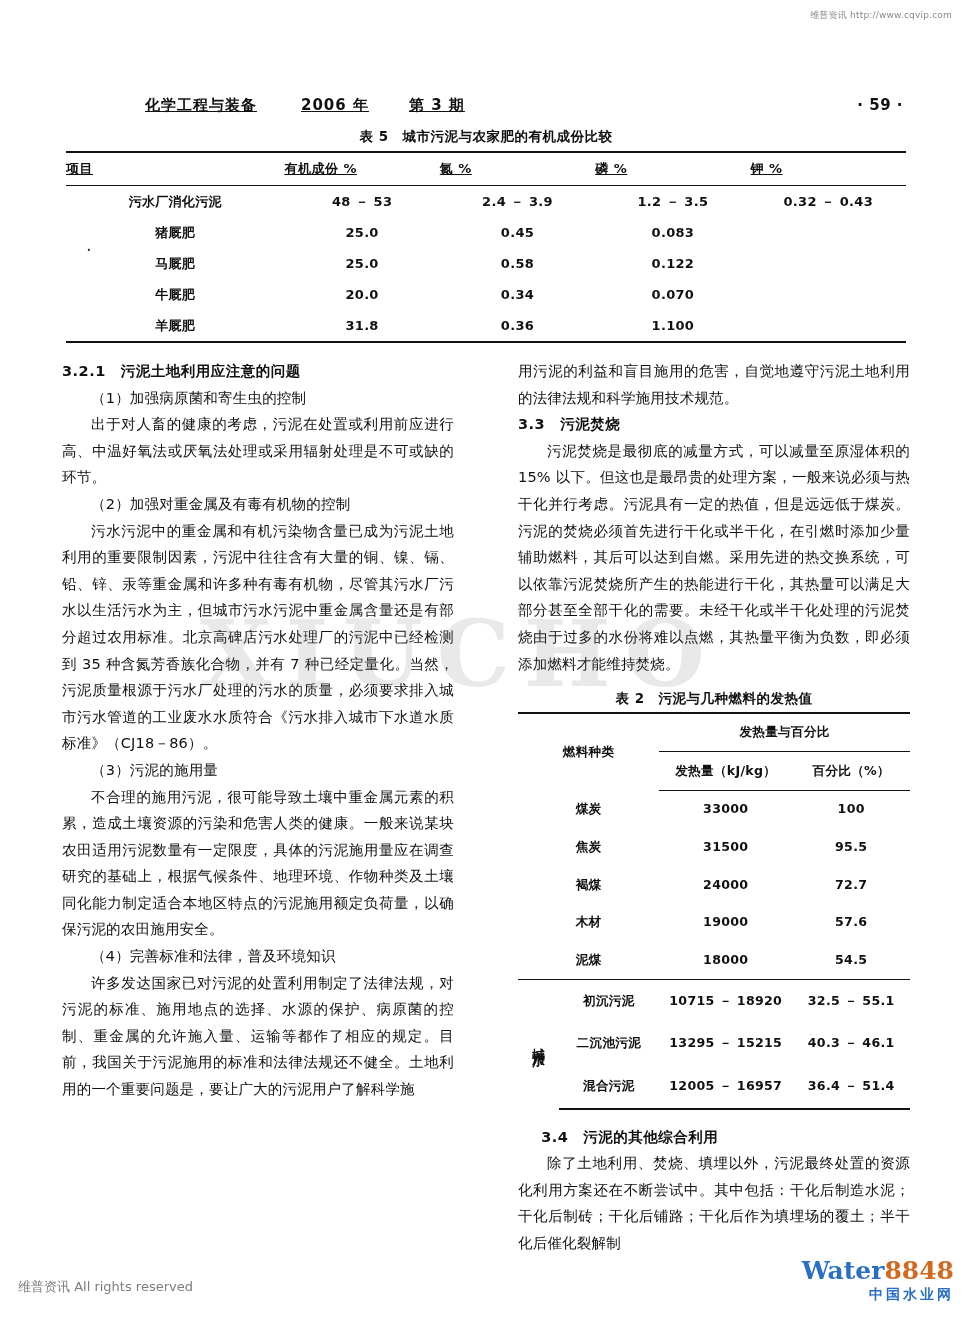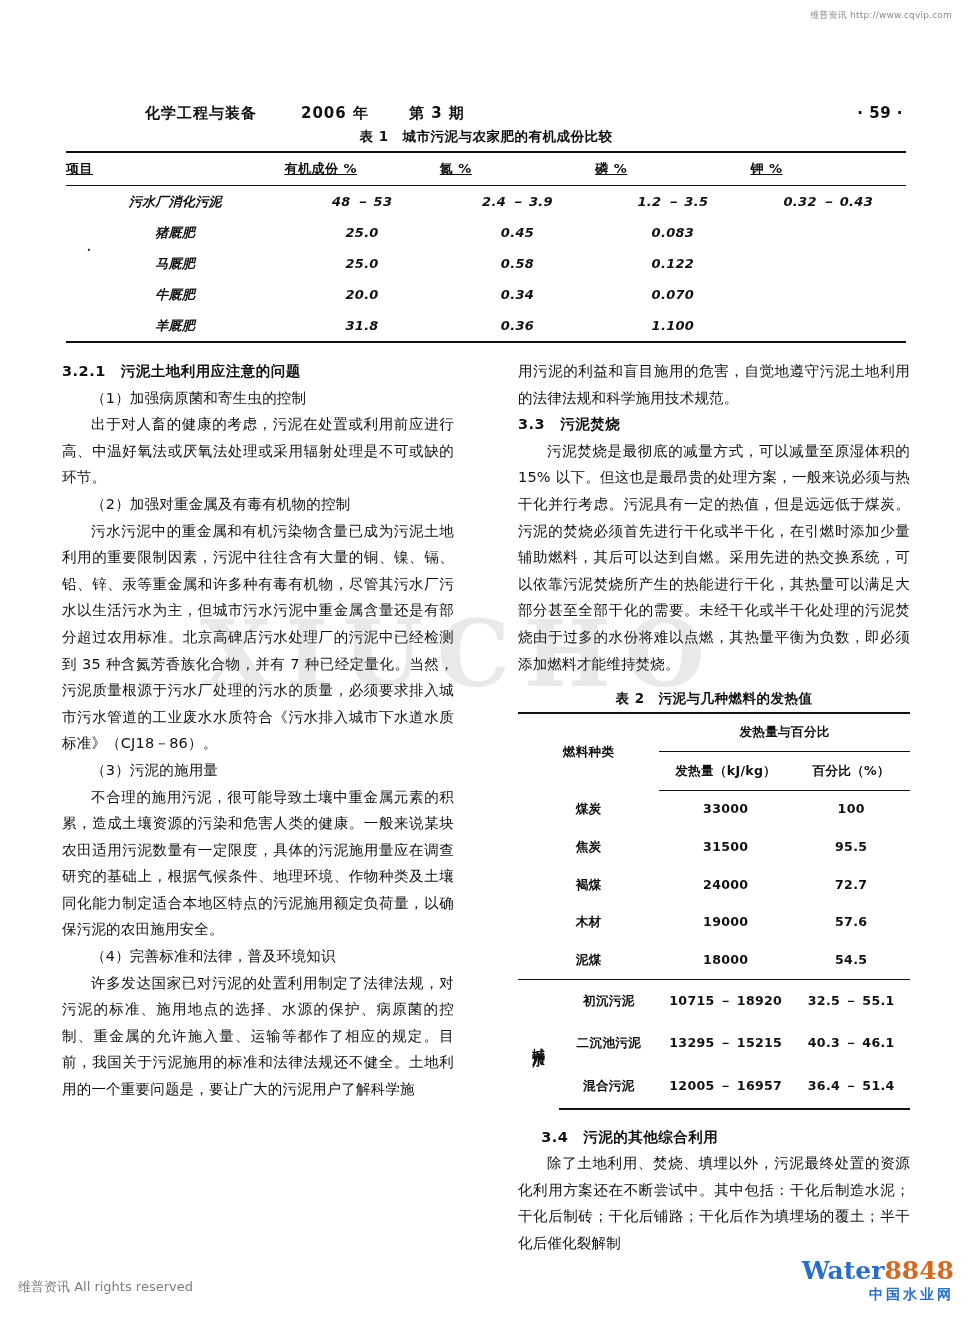--- a/index.html
+++ b/index.html
@@ -38,24 +38,25 @@
     top: 88px;
     left: 0;
     right: 0;
     height: 22px;
     font-size: 15px;
     font-weight: bold;
     letter-spacing: 1px;
   }
   .rh-inner {
     width: 680px;
-    margin: 16px auto;
+    margin: 8px auto;
     position: relative;
     display: flex;
     align-items: flex-end;
+    text-decoration: underline;
   }
   .rh-journal { margin-left: 0; }
   .rh-year { margin-left: 44px; }
   .rh-issue { margin-left: 40px; }
   .rh-page {
     position: absolute;
     right: -78px;
     top: 0;
     font-weight: bold;
     letter-spacing: 0.5px;
@@ -87,21 +88,20 @@
     border-top: 2.2px solid #111;
     border-bottom: 1.1px solid #111;
     letter-spacing: 0.5px;
     text-decoration: underline;
   }
   table.t1 tbody td {
     padding: 6.5px 0;
     text-align: center;
     font-weight: bold;
     letter-spacing: 0.3px;
-    font-style: italic;
   }
   table.t1 tbody tr:last-child td {
     border-bottom: 2.2px solid #111;
   }
   table.t1 .col-item { width: 26%; }
   table.t1 .col-v { width: 18.5%; }
 
   
   .cols {
     position: absolute;
@@ -238,21 +238,21 @@
       <span class="rh-journal">化学工程与装备</span>
       <span class="rh-year">2006 年</span>
       <span class="rh-issue">第 3 期</span>
       <span class="rh-page">· 59 ·</span>
     </div>
   </div>
 
   <div class="dot-mark">.</div>
 
   <div class="table1-wrap">
-    <div class="tbl-caption">表 1　城市污泥与农家肥的有机成份比较</div>
+    <div class="tbl-caption">表 5　城市污泥与农家肥的有机成份比较</div>
     <table class="t1">
       <thead>
         <tr>
           <th class="col-item">项目</th>
           <th class="col-v">有机成份 %</th>
           <th class="col-v">氮 %</th>
           <th class="col-v">磷 %</th>
           <th class="col-v">钾 %</th>
         </tr>
       </thead>

